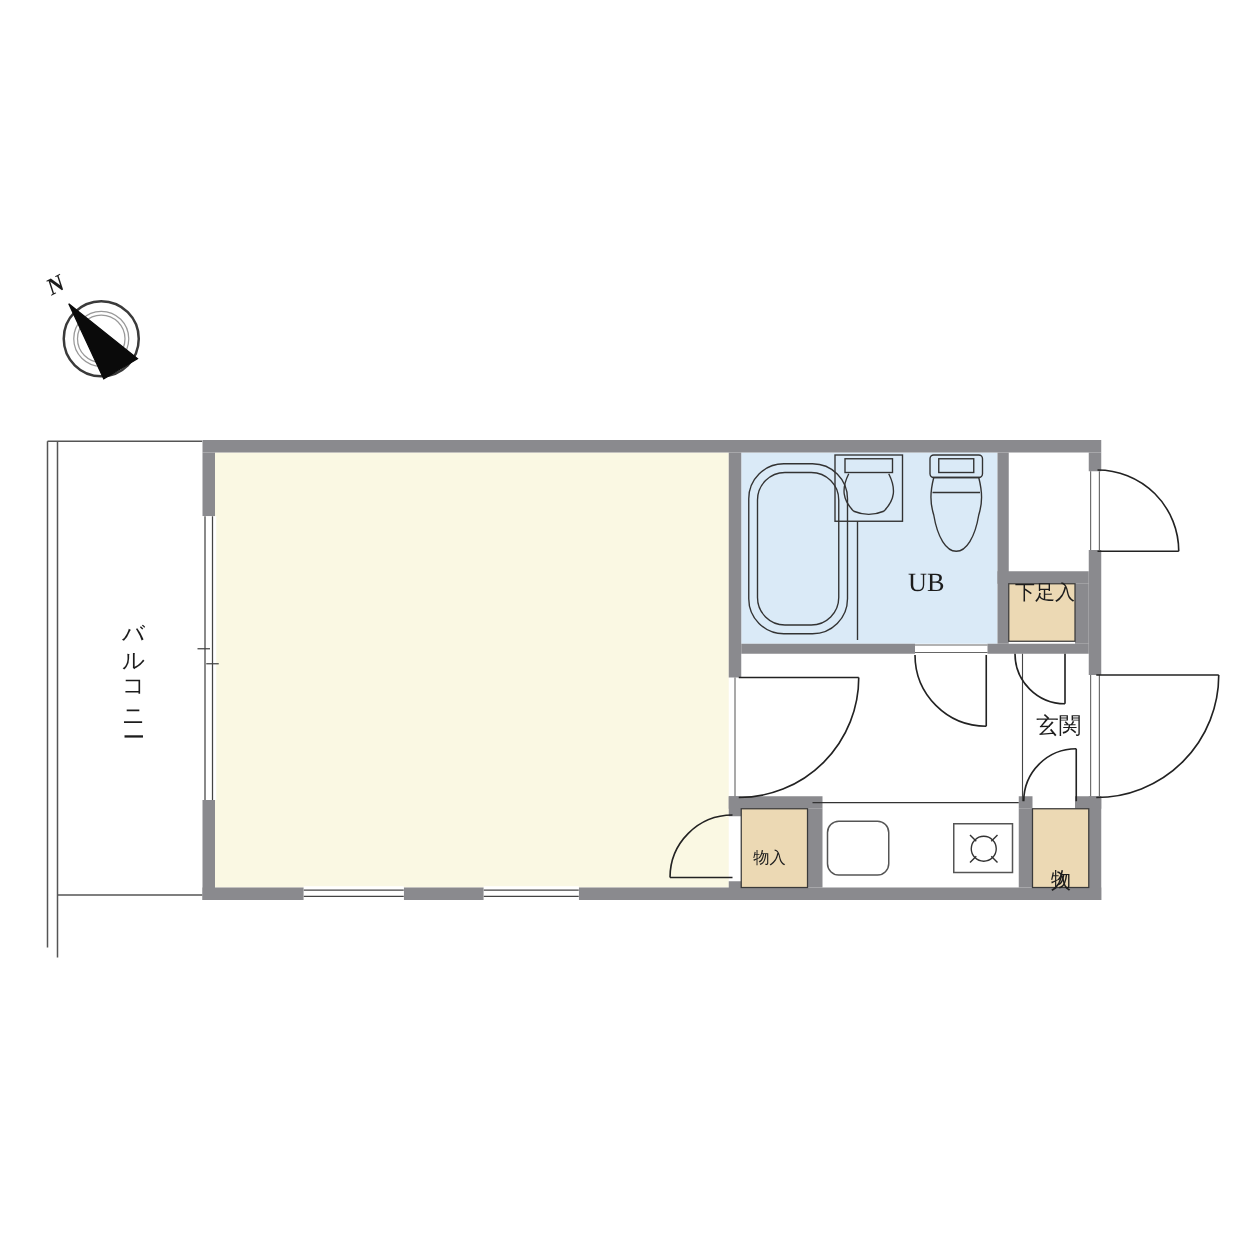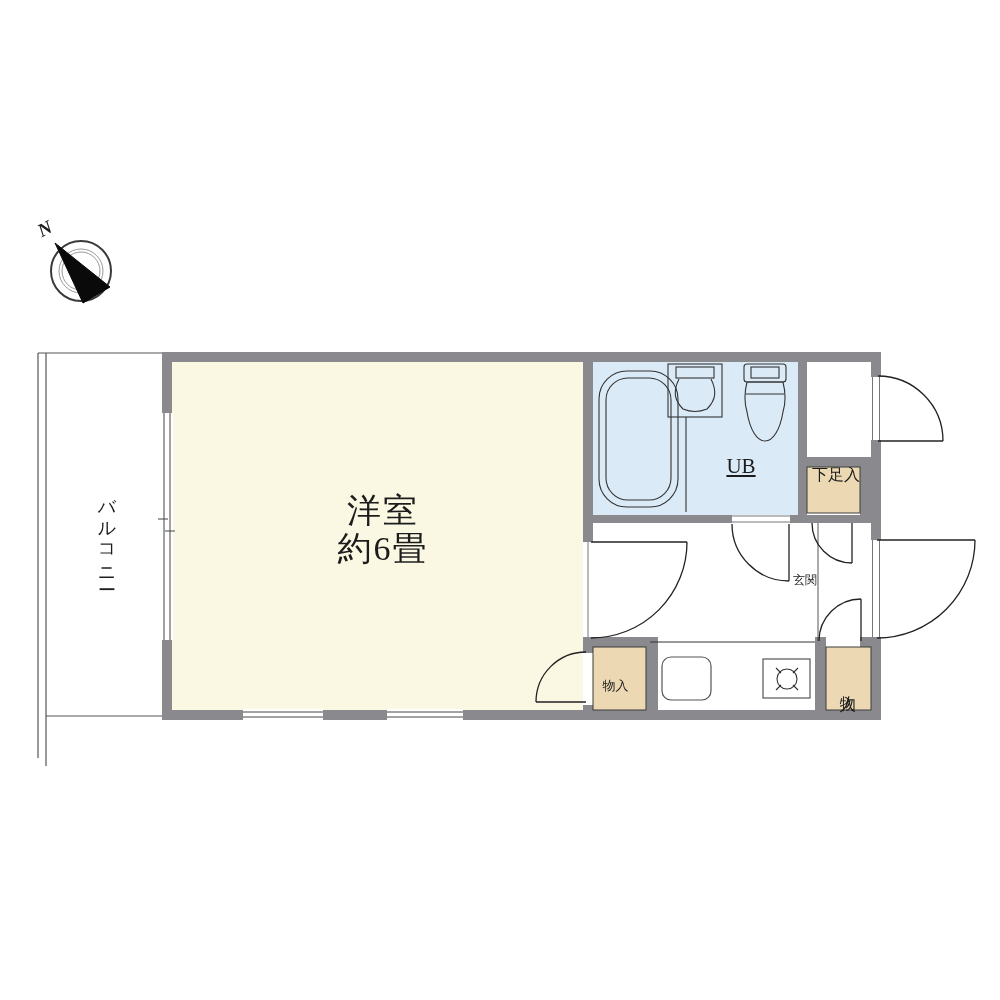--- a/index.html
+++ b/index.html
@@ -5,23 +5,23 @@
   html,body{margin:0;padding:0;background:#ffffff;}
   #stage{position:relative;width:1000px;height:1000px;background:#ffffff;overflow:hidden;
          font-family:"Liberation Serif","DejaVu Serif",serif;}
   #plan-svg{position:absolute;left:0;top:0;}
   .lbl{position:absolute;display:flex;align-items:center;justify-content:center;
        color:#1c1c1c;white-space:pre;line-height:1.1;}
   .lbl-main{left:255px;top:489px;width:256px;height:82px;flex-direction:column;
             font-size:34px;letter-spacing:2px;line-height:38px;}
   .lbl-balcony{left:86px;top:478px;width:40px;height:112px;font-size:18px;
                writing-mode:vertical-rl;text-orientation:upright;letter-spacing:3px;}
-  .lbl-ub{left:711px;top:453px;width:60px;height:28px;font-size:21px;text-decoration:underline;}
+  .lbl-ub{left:711px;top:453px;width:60px;height:28px;font-size:21px;}
   .lbl-shoe{left:809px;top:464px;width:54px;height:22px;font-size:16px;}
-  .lbl-entrance{left:779px;top:569px;width:52px;height:24px;font-size:12px;}
+  .lbl-entrance{left:821px;top:569px;width:52px;height:24px;font-size:18px;}
   .lbl-storage-left{left:589px;top:673px;width:53px;height:26px;font-size:13px;}
   .lbl-storage-right{left:832px;top:655px;width:32px;height:56px;font-size:16px;
                      writing-mode:vertical-rl;text-orientation:upright;}
   .lbl-north{left:28px;top:214px;width:34px;height:30px;font-size:19px;font-style:italic;
              font-weight:600;transform:rotate(-28deg);}
 </style>
 </head>
 <body>
 
 <div id="stage">
@@ -155,24 +155,20 @@
   </g>
 
   <g>
     <circle cx="81" cy="271" r="30" stroke="#3a3a3a" stroke-width="2" fill="none"></circle>
     <circle cx="81" cy="271" r="22" stroke="#999999" stroke-width="1" fill="none"></circle>
     <circle cx="81" cy="271" r="19" stroke="#999999" stroke-width="1" fill="none"></circle>
     <polygon points="55,243 110,287 83,303" fill="#0a0a0a" stroke="#0a0a0a" stroke-width="1"></polygon>
   </g>
 </svg>
 
-  <div class="lbl lbl-main">
-    <div>洋室</div>
-    <div>約6畳</div>
-  </div>
   <div class="lbl lbl-balcony">バルコニー</div>
   <div class="lbl lbl-ub">UB</div>
   <div class="lbl lbl-shoe">下足入</div>
   <div class="lbl lbl-entrance">玄関</div>
   <div class="lbl lbl-storage-left">物入</div>
   <div class="lbl lbl-storage-right">物入</div>
   <div class="lbl lbl-north">N</div>
 </div>
 
 </body></html>

